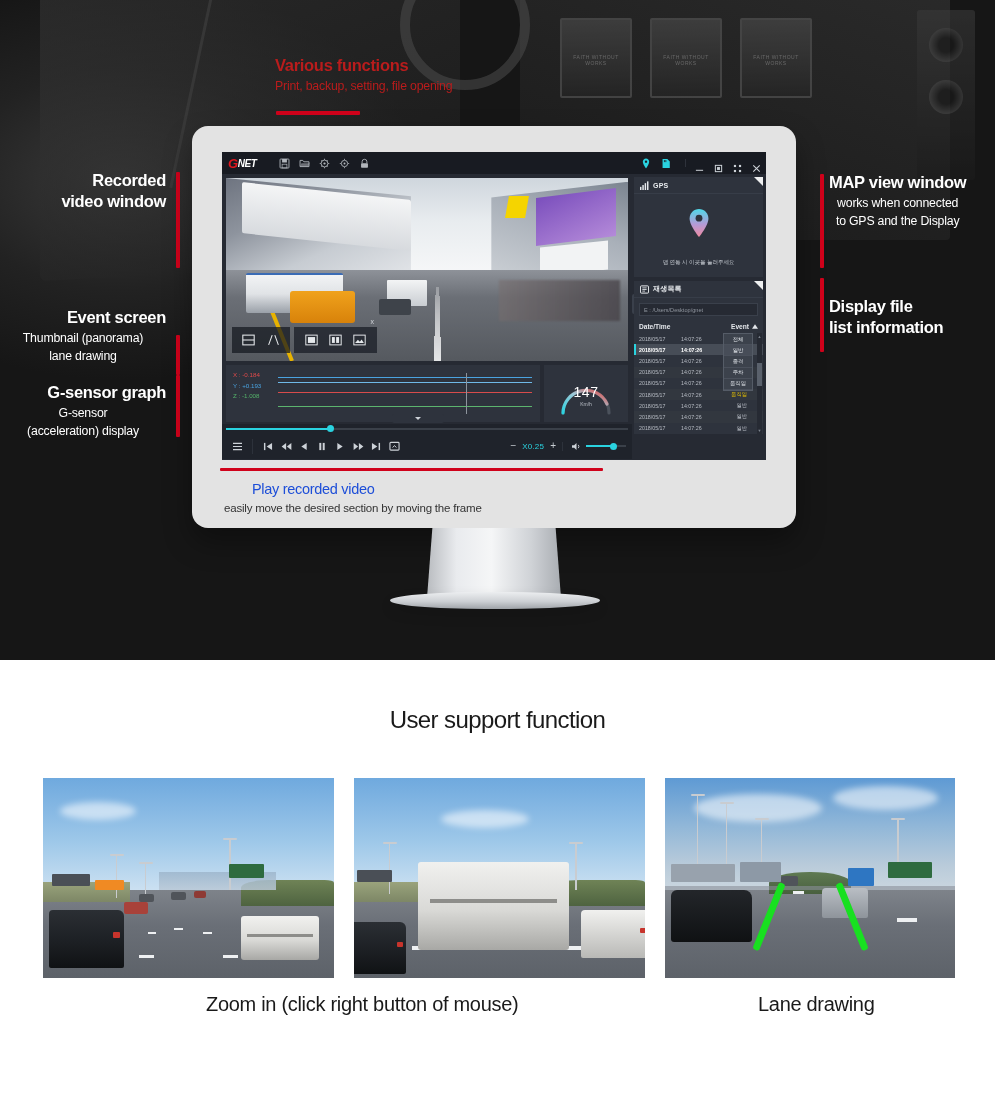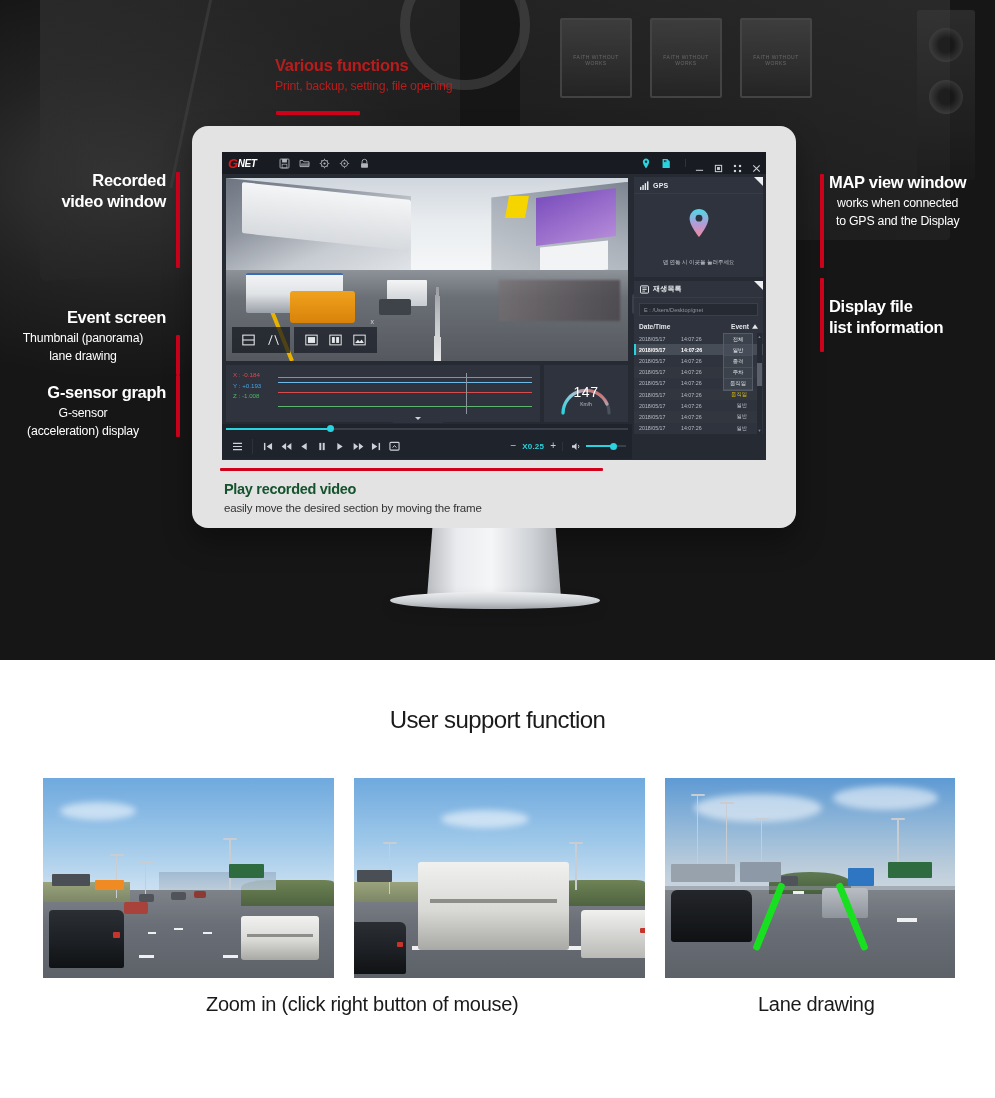--- a/index.html
+++ b/index.html
@@ -292,21 +292,21 @@
   }
   .controls {
     height: 26px; background:#1f232b; display:flex; align-items:center;
     padding: 0 6px; gap: 0;
   }
   .ctrl { width: 18px; display:flex; align-items:center; justify-content:center; }
   .ctrl svg { display:block; }
   .sep { width: 1px; height: 15px; background:#2d323b; margin: 0 6px; }
   .speedctl { margin-left: auto; display:flex; align-items:center; gap: 6px; }
   .speedctl .pm { color:#c8cdd3; font-size: 10px; line-height:1; }
-  .speedctl .spd { color:#2ad3e0; font-size: 8px; font-weight: bold; letter-spacing:.2px; }
+  .speedctl .spd { color:#2ad3e0; font-size: 8px; font-weight: normal; letter-spacing:.2px; }
   .volctl { display:flex; align-items:center; gap: 4px; padding-left: 8px; margin-left: 6px; border-left:1px solid #2d323b;}
   .volbar { position:relative; width: 40px; height: 2px; background:#3a4049; }
   .volfill { position:absolute; left:0; top:0; height:2px; width:68%; background:#2ad3e0; }
   .volknob { position:absolute; left: 68%; top:-2.5px; width:7px; height:7px; border-radius:50%; background:#2ad3e0; margin-left:-3.5px;}
 
   
   .panel { background:#2e333d; position: relative; margin-bottom: 4px; }
   .panel .fold {
     position:absolute; right:0; top:0; width:0; height:0;
     border-top: 9px solid #ffffff; border-left: 9px solid transparent;
@@ -363,21 +363,21 @@
   .scroll .thumb { position:absolute; left:0; top: 30%; width:5px; height: 22%; background:#5a616c; }
   .scroll .ar { position:absolute; left:0; width:5px; text-align:center; color:#7c838d; font-size:4px; }
   .divider-handle {
     position:absolute; left: 410px; top: 120px; width: 4px; height: 20px;
     background:#3a404b; border-radius:2px;
   }
 
   
   #bar-play { left: 220px; top: 468px; width: 383px; height: 3px; }
   #callout-play { left: 224px; top: 480px; color:#1a1a1a; }
-  #callout-play .title { color:#14532d; font-size: 14.5px; font-weight:bold;}
+  #callout-play .title { color:#1d4ed8; font-size: 14.5px; font-weight:normal;margin-left:28px;}
   #callout-play .sub   { color:#333; font-size: 11.5px; }
 
   
   .support-title {
     position:absolute; left:0; right:0; top: 706px; text-align:center;
     font-size: 24px; color:#1a1a1a; letter-spacing:-.6px;
   }
   .photos { position:absolute; left: 0; top: 778px; width: 995px; height: 200px; }
   .photo {
     position:absolute; top: 0; height: 200px; overflow:hidden;

